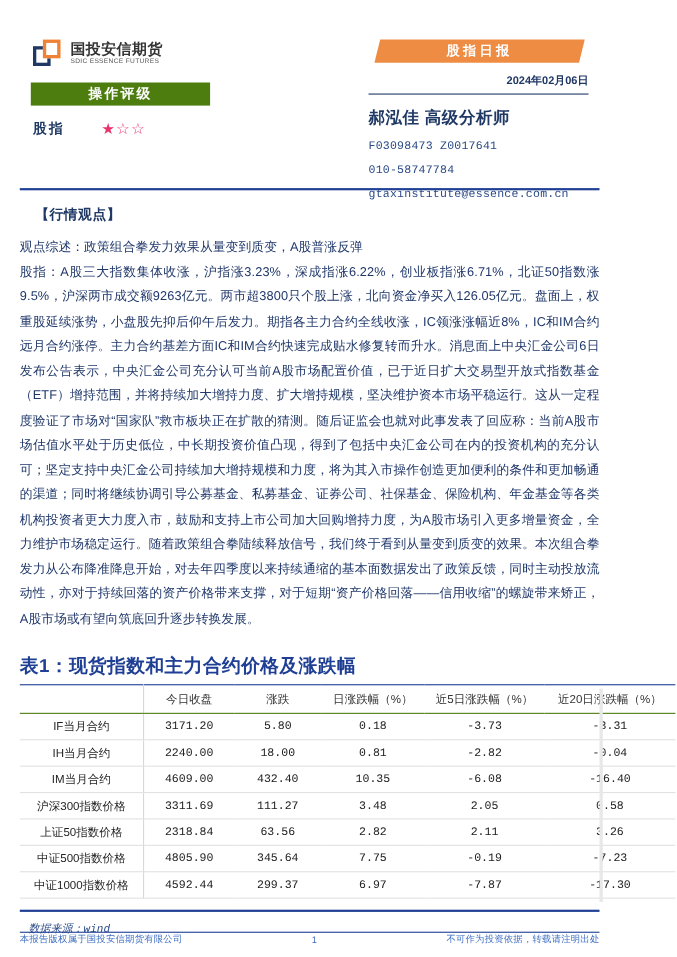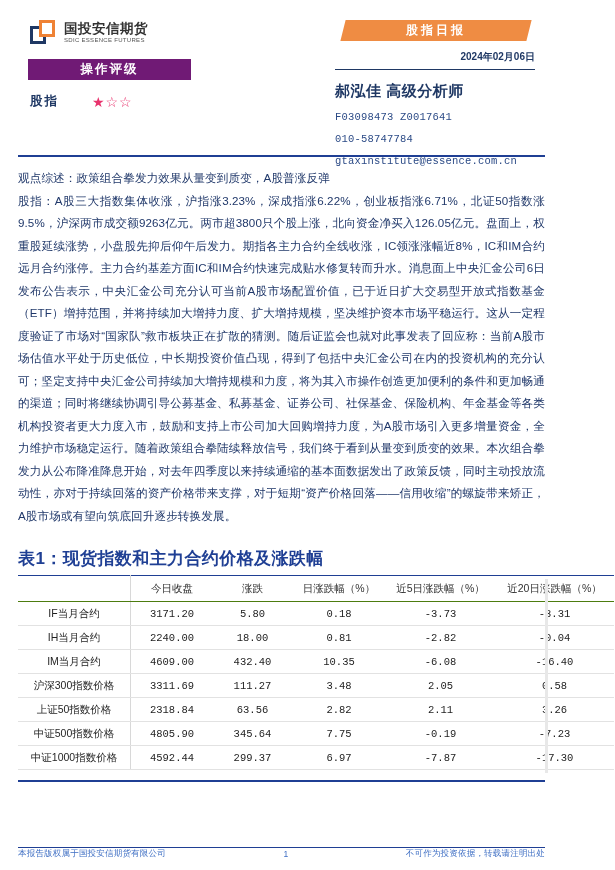--- a/index.html
+++ b/index.html
@@ -14,21 +14,21 @@
     color: #1f3864;
     overflow: hidden;
     position: relative;
   }
 
   .page {
     width: 563px;
     height: 870px;
     position: relative;
     box-sizing: border-box;
-    padding: 0 18px;
+    padding: 16px 18px;
   }
 
   
   .header {
     display: flex;
     justify-content: space-between;
     align-items: flex-start;
     padding-top: 18px;
     height: 155px;
     box-sizing: border-box;
@@ -85,21 +85,21 @@
     color: #555555;
     letter-spacing: 0.3px;
     margin-top: 1px;
   }
 
   .rating-banner {
     margin-top: 11px;
     margin-left: 10px;
     width: 163px;
     height: 21px;
-    background: #701a75;
+    background: #4d7c0f;
     color: #ffffff;
     font-size: 12.5px;
     font-weight: bold;
     display: flex;
     align-items: center;
     justify-content: center;
     letter-spacing: 2px;
   }
 
   .rating-row {
@@ -329,20 +329,21 @@
       <div class="analyst-name">郝泓佳 高级分析师</div>
       <div class="analyst-line">F03098473 Z0017641</div>
       <div class="analyst-line">010-58747784</div>
       <div class="analyst-line">gtaxinstitute@essence.com.cn</div>
     </div>
 
   </div>
 
   <hr class="header-rule">
 
+  <div class="section-title">【行情观点】</div>
 
   <div class="body-text">
     <p>观点综述：政策组合拳发力效果从量变到质变，A股普涨反弹</p>
     <p>股指：A股三大指数集体收涨，沪指涨3.23%，深成指涨6.22%，创业板指涨6.71%，北证50指数涨9.5%，沪深两市成交额9263亿元。两市超3800只个股上涨，北向资金净买入126.05亿元。盘面上，权重股延续涨势，小盘股先抑后仰午后发力。期指各主力合约全线收涨，IC领涨涨幅近8%，IC和IM合约远月合约涨停。主力合约基差方面IC和IM合约快速完成贴水修复转而升水。消息面上中央汇金公司6日发布公告表示，中央汇金公司充分认可当前A股市场配置价值，已于近日扩大交易型开放式指数基金（ETF）增持范围，并将持续加大增持力度、扩大增持规模，坚决维护资本市场平稳运行。这从一定程度验证了市场对“国家队”救市板块正在扩散的猜测。随后证监会也就对此事发表了回应称：当前A股市场估值水平处于历史低位，中长期投资价值凸现，得到了包括中央汇金公司在内的投资机构的充分认可；坚定支持中央汇金公司持续加大增持规模和力度，将为其入市操作创造更加便利的条件和更加畅通的渠道；同时将继续协调引导公募基金、私募基金、证券公司、社保基金、保险机构、年金基金等各类机构投资者更大力度入市，鼓励和支持上市公司加大回购增持力度，为A股市场引入更多增量资金，全力维护市场稳定运行。随着政策组合拳陆续释放信号，我们终于看到从量变到质变的效果。本次组合拳发力从公布降准降息开始，对去年四季度以来持续通缩的基本面数据发出了政策反馈，同时主动投放流动性，亦对于持续回落的资产价格带来支撑，对于短期“资产价格回落——信用收缩”的螺旋带来矫正，A股市场或有望向筑底回升逐步转换发展。</p>
   </div>
 
   <div class="table-caption">表1：现货指数和主力合约价格及涨跌幅</div>
 
   <div class="table-shadow">
     <table class="data-table">
@@ -411,20 +412,21 @@
           <td>299.37</td>
           <td>6.97</td>
           <td>-7.87</td>
           <td>-17.30</td>
         </tr>
       </tbody>
     </table>
   </div>
 
   <hr class="source-rule">
+  <div class="source-note">数据来源：wind</div>
 
   <div class="footer">
     <hr class="footer-rule">
     <div class="footer-row">
       <span class="footer-left">本报告版权属于国投安信期货有限公司</span>
       <span class="footer-center">1</span>
       <span class="footer-right">不可作为投资依据，转载请注明出处</span>
     </div>
   </div>
 

